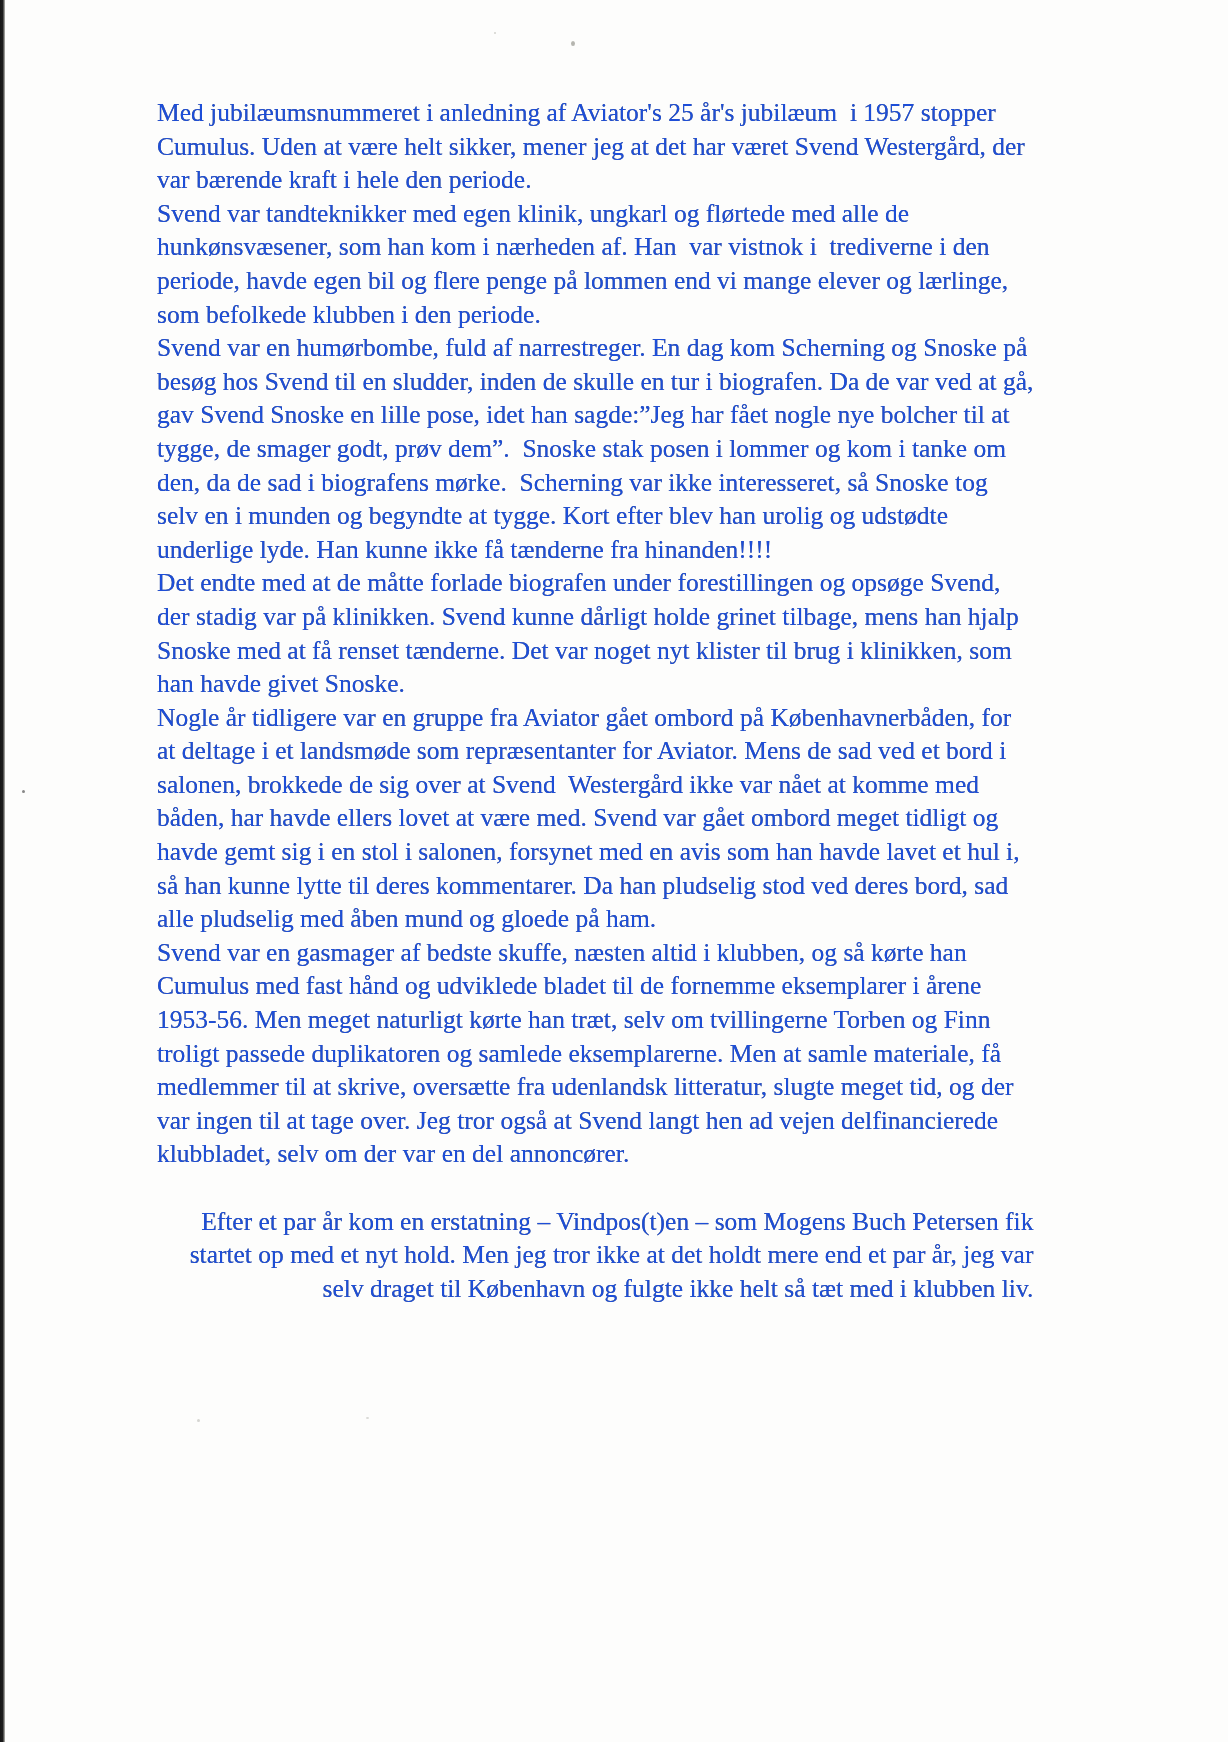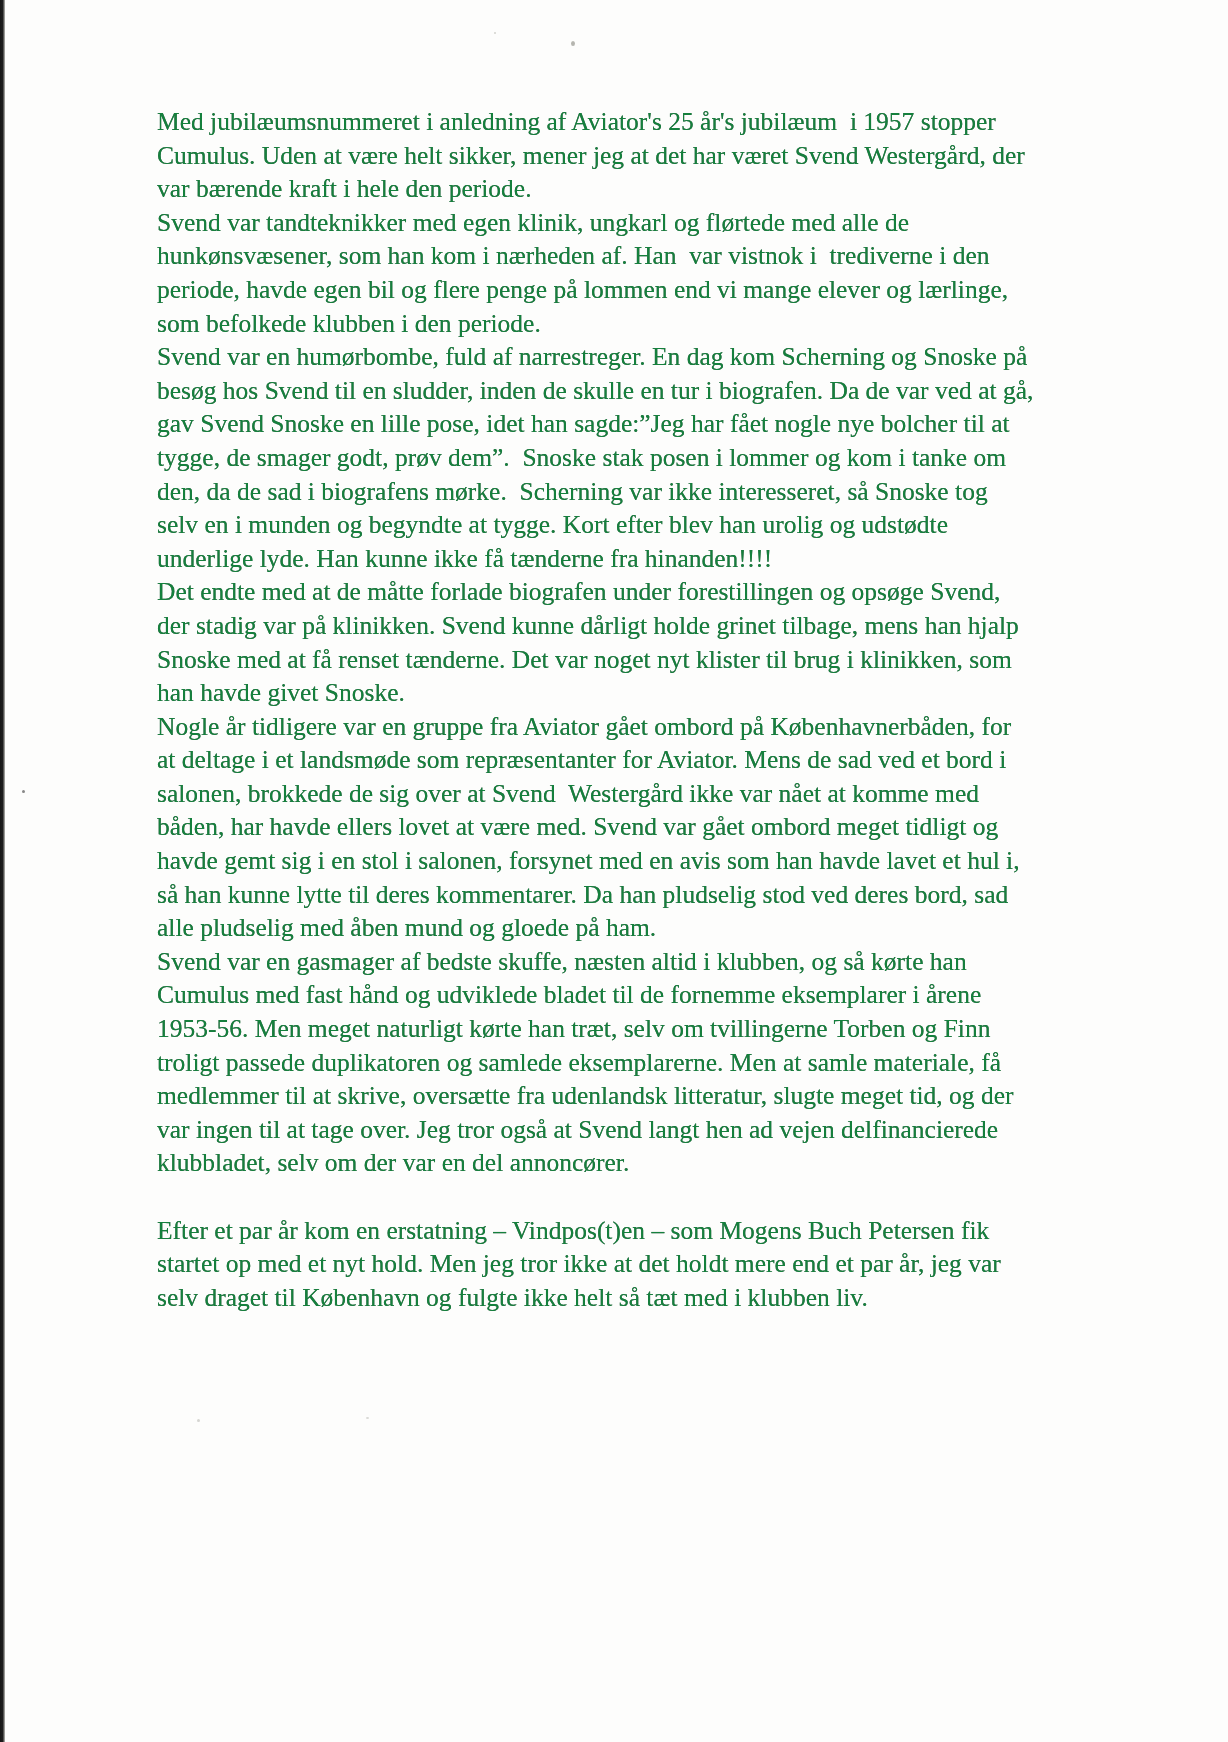--- a/index.html
+++ b/index.html
@@ -18,29 +18,29 @@
   
   .edge-strip {
     position: absolute;
     left: 0; top: 0; bottom: 0;
     width: 5px;
     background: linear-gradient(to right, #161616 0%, #1e1e1e 55%, #9a9a96 90%, rgba(250,250,248,0) 100%);
   }
   .text-block {
     position: absolute;
     left: 157px;
-    top: 105px;
-    color: #15803d;
+    top: 96px;
+    color: #1d4ed8;
     font-size: 25.5px;
     line-height: 33.6px;
     white-space: pre;
     text-shadow: 0 0 0.5px rgba(25,25,25,0.65);
   }
   .para { margin: 0; }
-  .para.gap { margin-top: 33.6px; }
+  .para.gap { margin-top: 33.6px; text-align: right; }
   .line { white-space: pre; }
   .speck {
     position: absolute;
     border-radius: 50%;
     background: #b5b5af;
   }
 </style>
 </head>
 <body>
 

